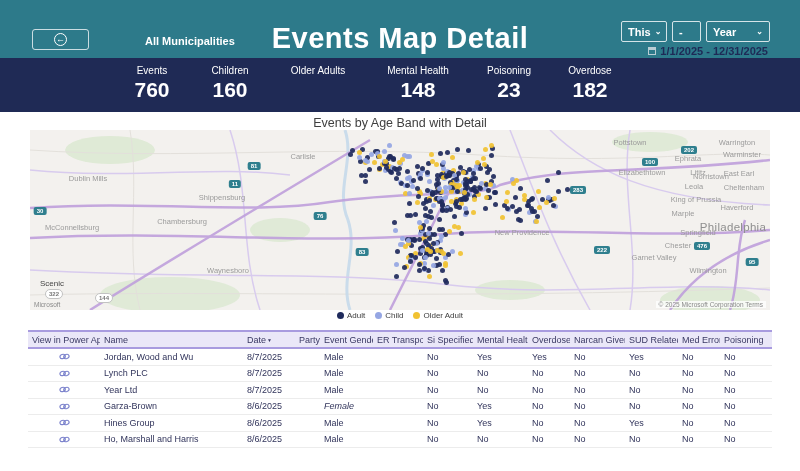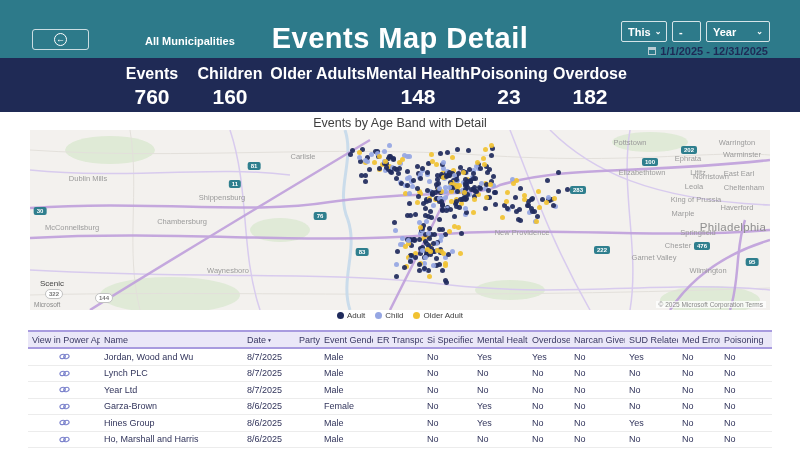--- a/index.html
+++ b/index.html
@@ -24,21 +24,21 @@
   .pbox.first { width:46px; } .pbox.sep { width:29px; justify-content:flex-start; }
   .pbox.second { width:64px; }
   .chev { font-size:8px; margin-left:4px; }
   .daterange { position:absolute; right:32px; top:45px; display:flex; align-items:center;
     gap:4px; color:#1e2a56; font-size:11px; font-weight:700; }
   .cal-ic { width:8px; height:8px; border:1px solid #b9cdd4; border-top:3px solid #b9cdd4; }
 
   
   .statsbar { height:54px; background:#1f2a55; display:flex; padding-left:114px; }
   .stat { text-align:center; padding-top:7px; }
-  .stat .lab { color:#fff; font-size:16px; font-weight:700; }
+  .stat .lab { color:#fff; font-size:10px; font-weight:400; }
   .stat .val { color:#fff; font-size:21px; font-weight:700; margin-top:2px; }
 
   
   .map-title { text-align:center; font-size:12.5px; color:#404040; padding-top:4px; height:18px; }
   .map { position:absolute; left:30px; top:130px; width:740px; height:180px;
     background:#f3f1ee; overflow:hidden; cursor:grab; }
   .map svg.roads { position:absolute; left:0; top:0; }
   .city { position:absolute; color:#9b9b9b; font-size:7.5px; white-space:nowrap;
     transform:translate(-50%,-50%); z-index:2; }
   .city.big { font-size:11.5px; color:#8f8f8f; letter-spacing:.3px; }
@@ -743,21 +743,21 @@
             <span class="link-ic"><svg width="11" height="9" viewBox="0 0 11 9">
                 <g stroke="#7b82cc" fill="none" stroke-width="1.2">
                   <ellipse cx="3.6" cy="4.5" rx="2.7" ry="2.1" transform="rotate(-18 3.6 4.5)"></ellipse>
                   <ellipse cx="7.4" cy="4.5" rx="2.7" ry="2.1" transform="rotate(-18 7.4 4.5)"></ellipse>
                 </g>
               </svg></span>
           </div>
           <div class="td" style="width: 143px;">Garza-Brown</div>
           <div class="td" style="width: 52px;">8/6/2025</div>
           <div class="td" style="width: 25px;"></div>
-          <div class="td" style="width: 53px;">Female</div>
+          <div class="td" style="width: 53px; font-style: italic;">Female</div>
           <div class="td" style="width: 50px;"></div>
           <div class="td" style="width: 50px;">No</div>
           <div class="td" style="width: 55px;">Yes</div>
           <div class="td" style="width: 42px;">No</div>
           <div class="td" style="width: 55px;">No</div>
           <div class="td" style="width: 53px;">No</div>
           <div class="td" style="width: 42px;">No</div>
           <div class="td" style="width: 52px;">No</div>
         </div>
         <div class="trow">

